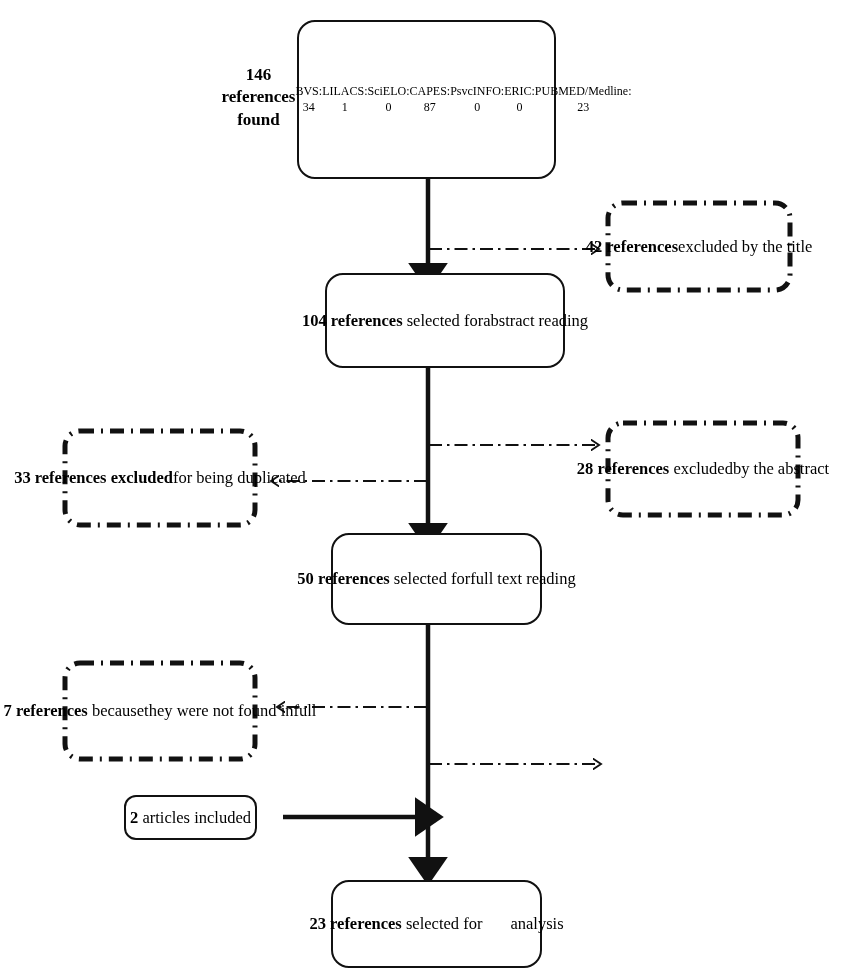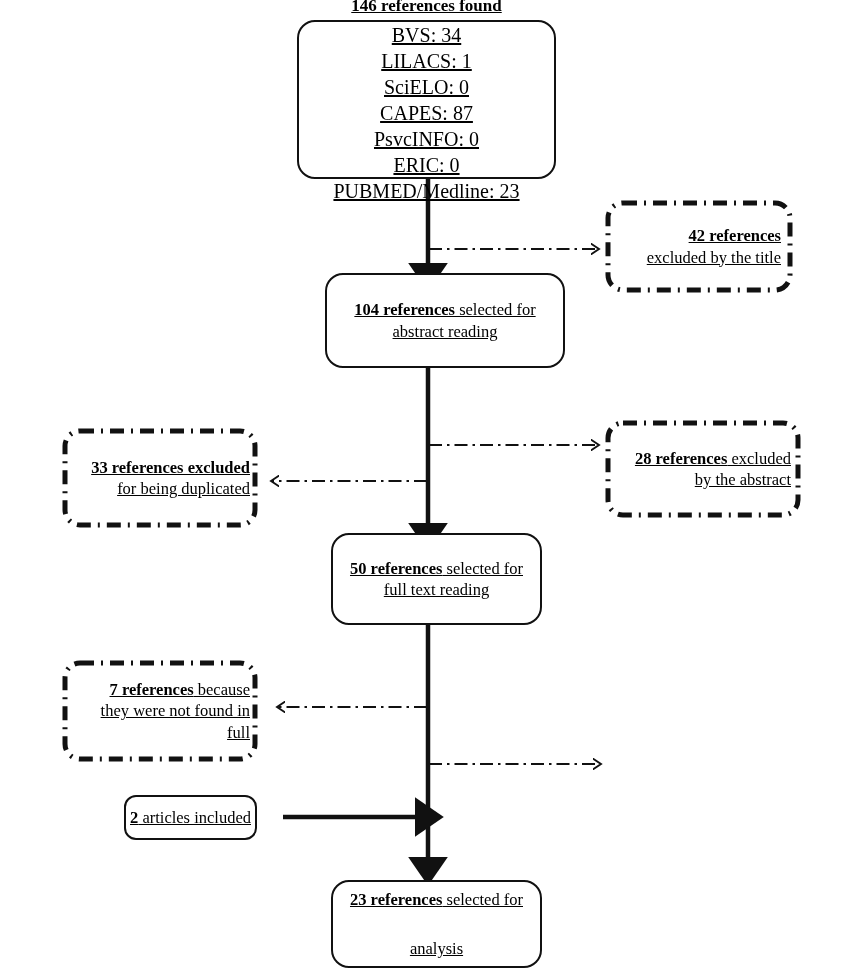--- a/index.html
+++ b/index.html
@@ -16,37 +16,35 @@
     font-family: "Liberation Serif", "DejaVu Serif", serif;
     color: #000000;
     overflow: hidden;
   }
 
   
   .node {
     position: absolute;
     box-sizing: border-box;
     display: flex;
-    flex-direction: column;
+    flex-direction: row;
     align-items: center;
     justify-content: center;
     text-align: center;
     background: #ffffff;
     z-index: 5;
-    text-decoration: underline;
   }
   .node.solid {
     border: 2.5px solid #111111;
     border-radius: 18px;
   }
   
   .node.dashdot {
     border: none;
     background: transparent;
-    align-items: flex-end;
   }
   .node .dd-svg {
     position: absolute;
     left: 0;
     top: 0;
     width: 100%;
     height: 100%;
     pointer-events: none;
     z-index: -1;
   }
@@ -59,21 +57,21 @@
   }
   .b { font-weight: bold; }
 
   .head-line {
     font-weight: bold;
     font-size: 17px;
     line-height: 1.3;
     margin-bottom: 4px;
   }
   .sub-line {
-    font-size: 20px;
+    font-size: 12px;
     line-height: 1.30;
   }
 
   
   #wires {
     position: absolute;
     left: 0; top: 0;
     width: 867px;
     height: 977px;
     z-index: 1;

